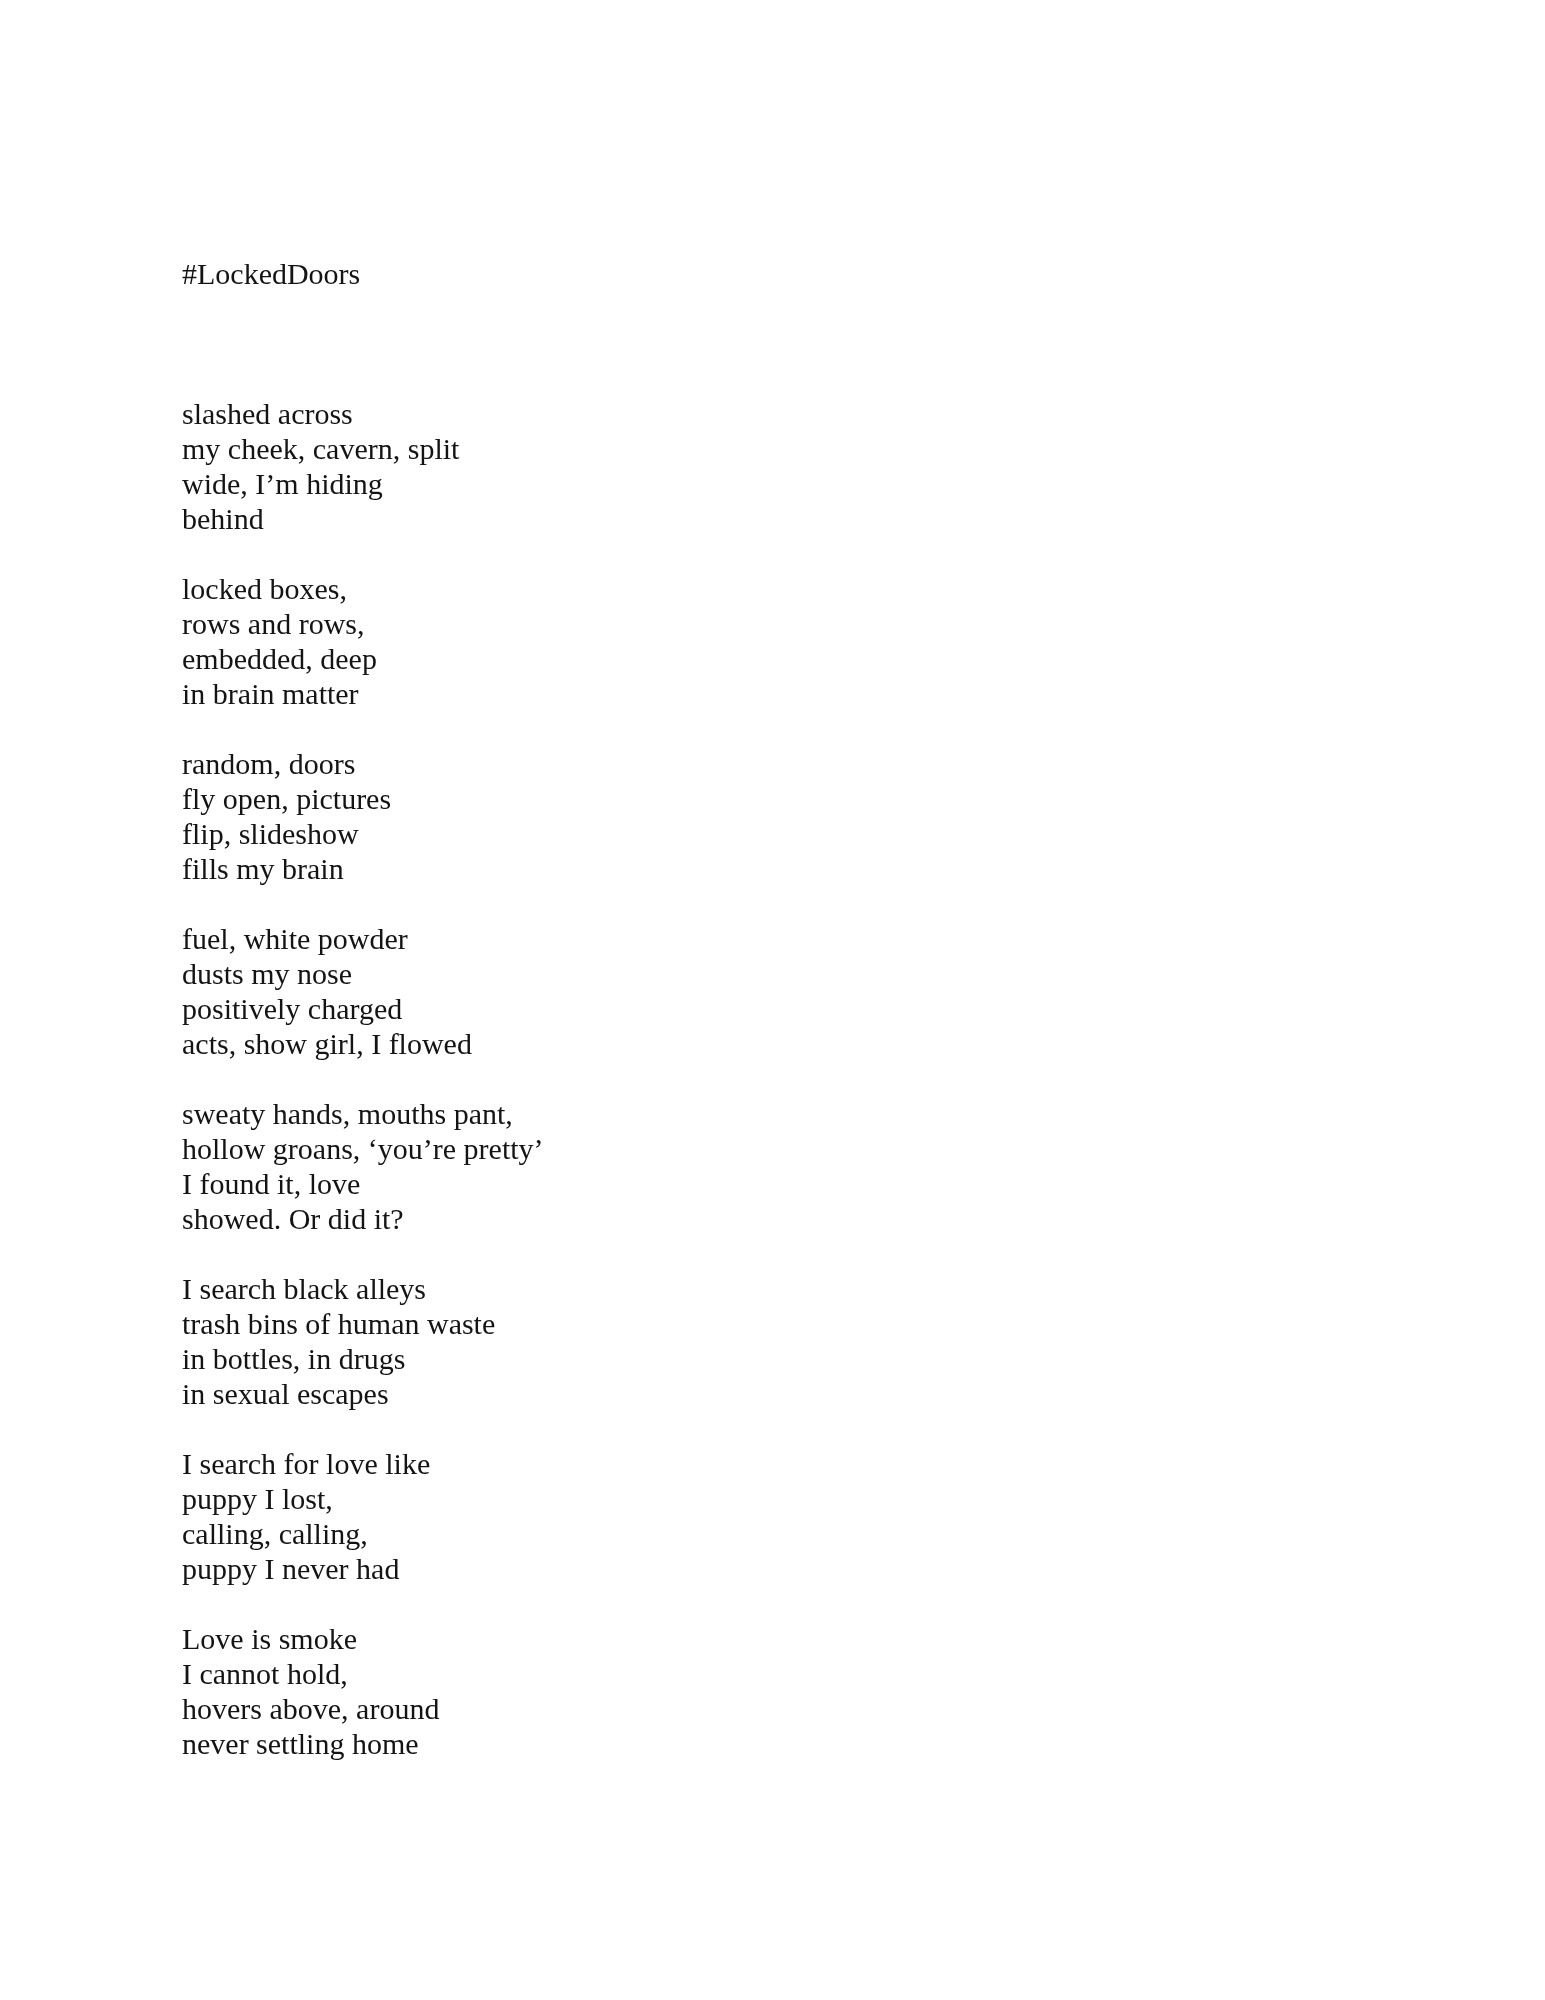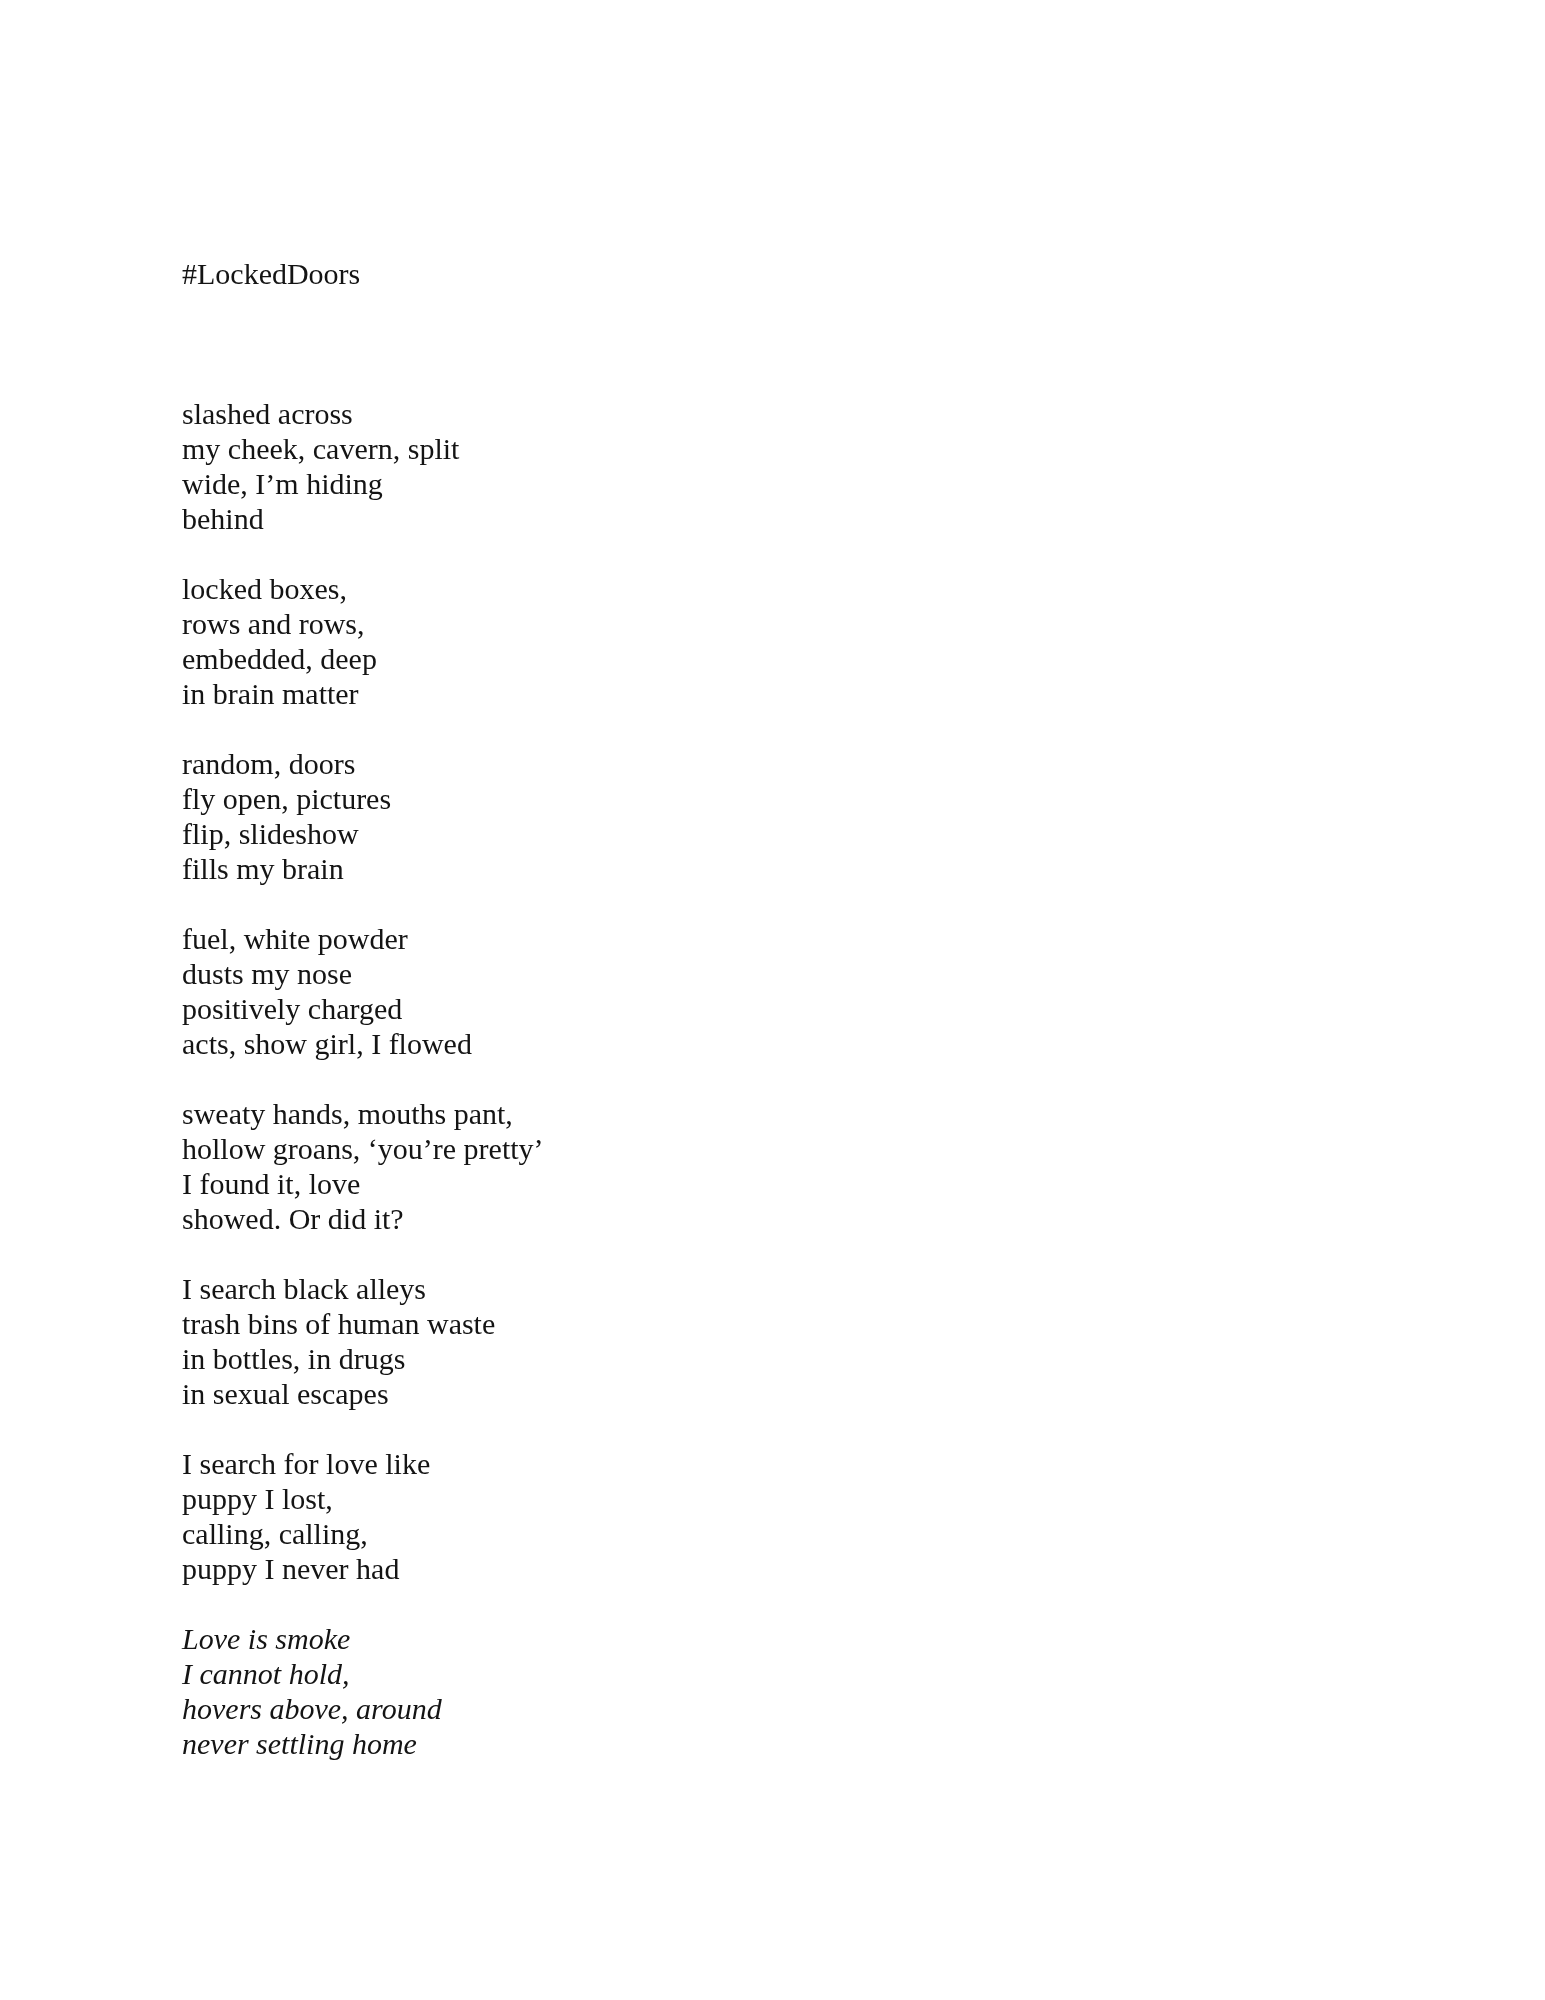--- a/index.html
+++ b/index.html
@@ -29,21 +29,20 @@
     margin: 0 0 35px 0;   
     font-size: 30px;
     font-weight: normal;
     line-height: 35px;
   }
   .stanza {
     margin: 0 0 35px 0;   
   }
   .stanza:last-child {
     margin-bottom: 0;
-    font-style: italic;
   }
   .line {
     height: 35px;
   }
 </style>
 </head>
 <body>
 
 <div class="page">
   <div class="poem">

